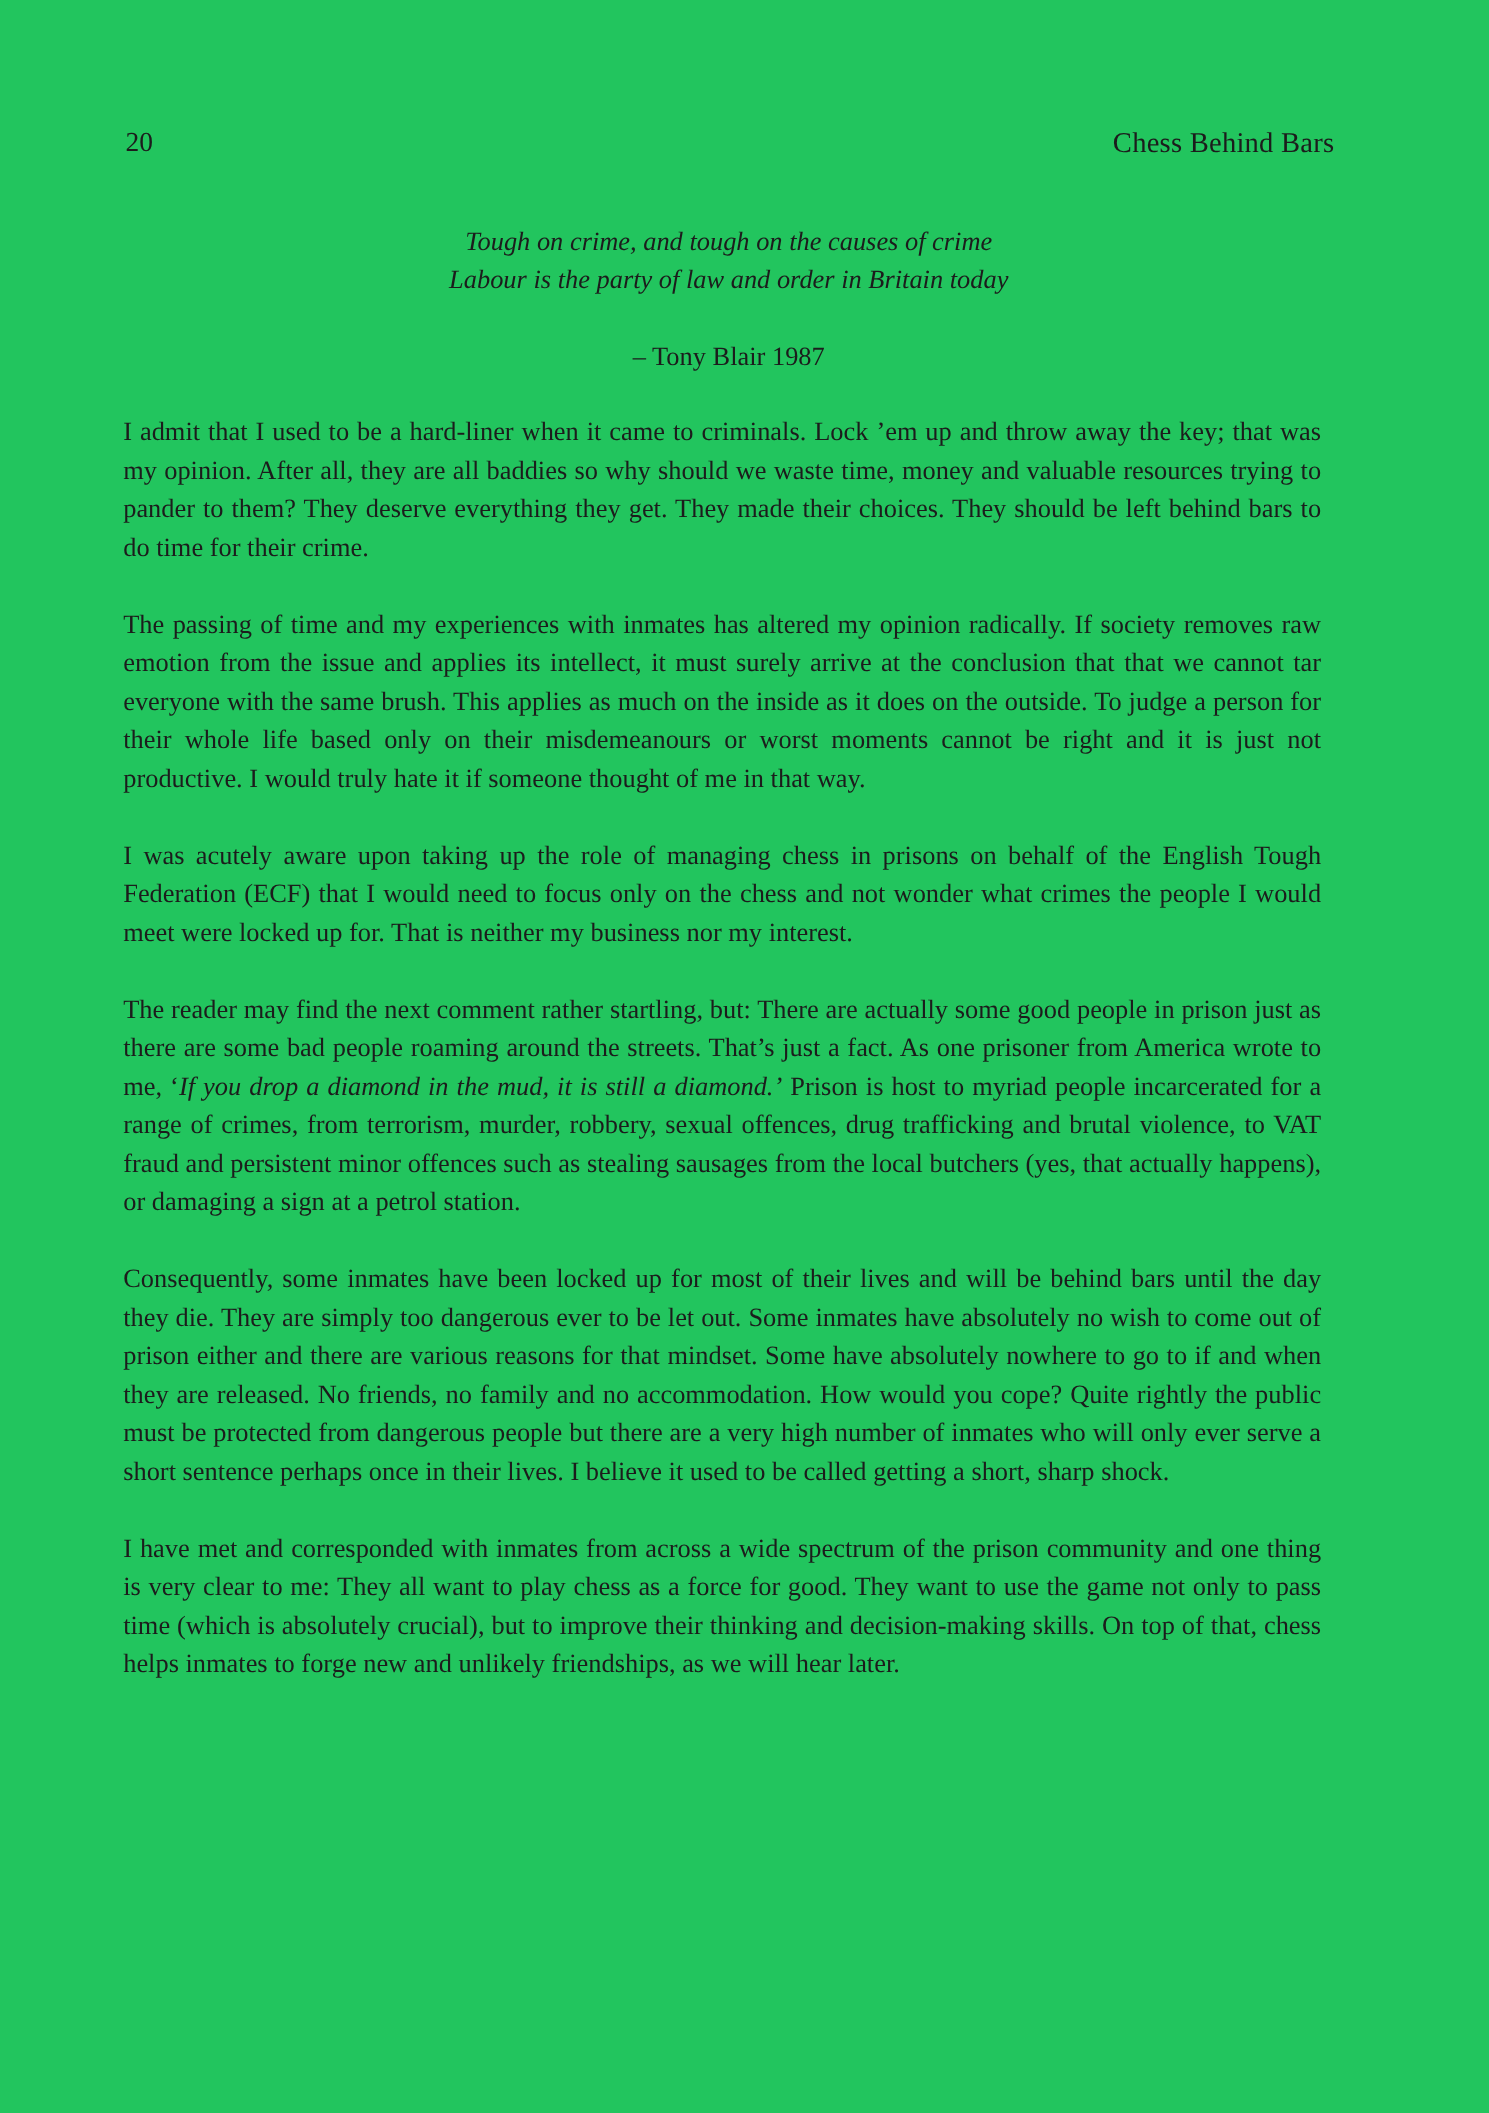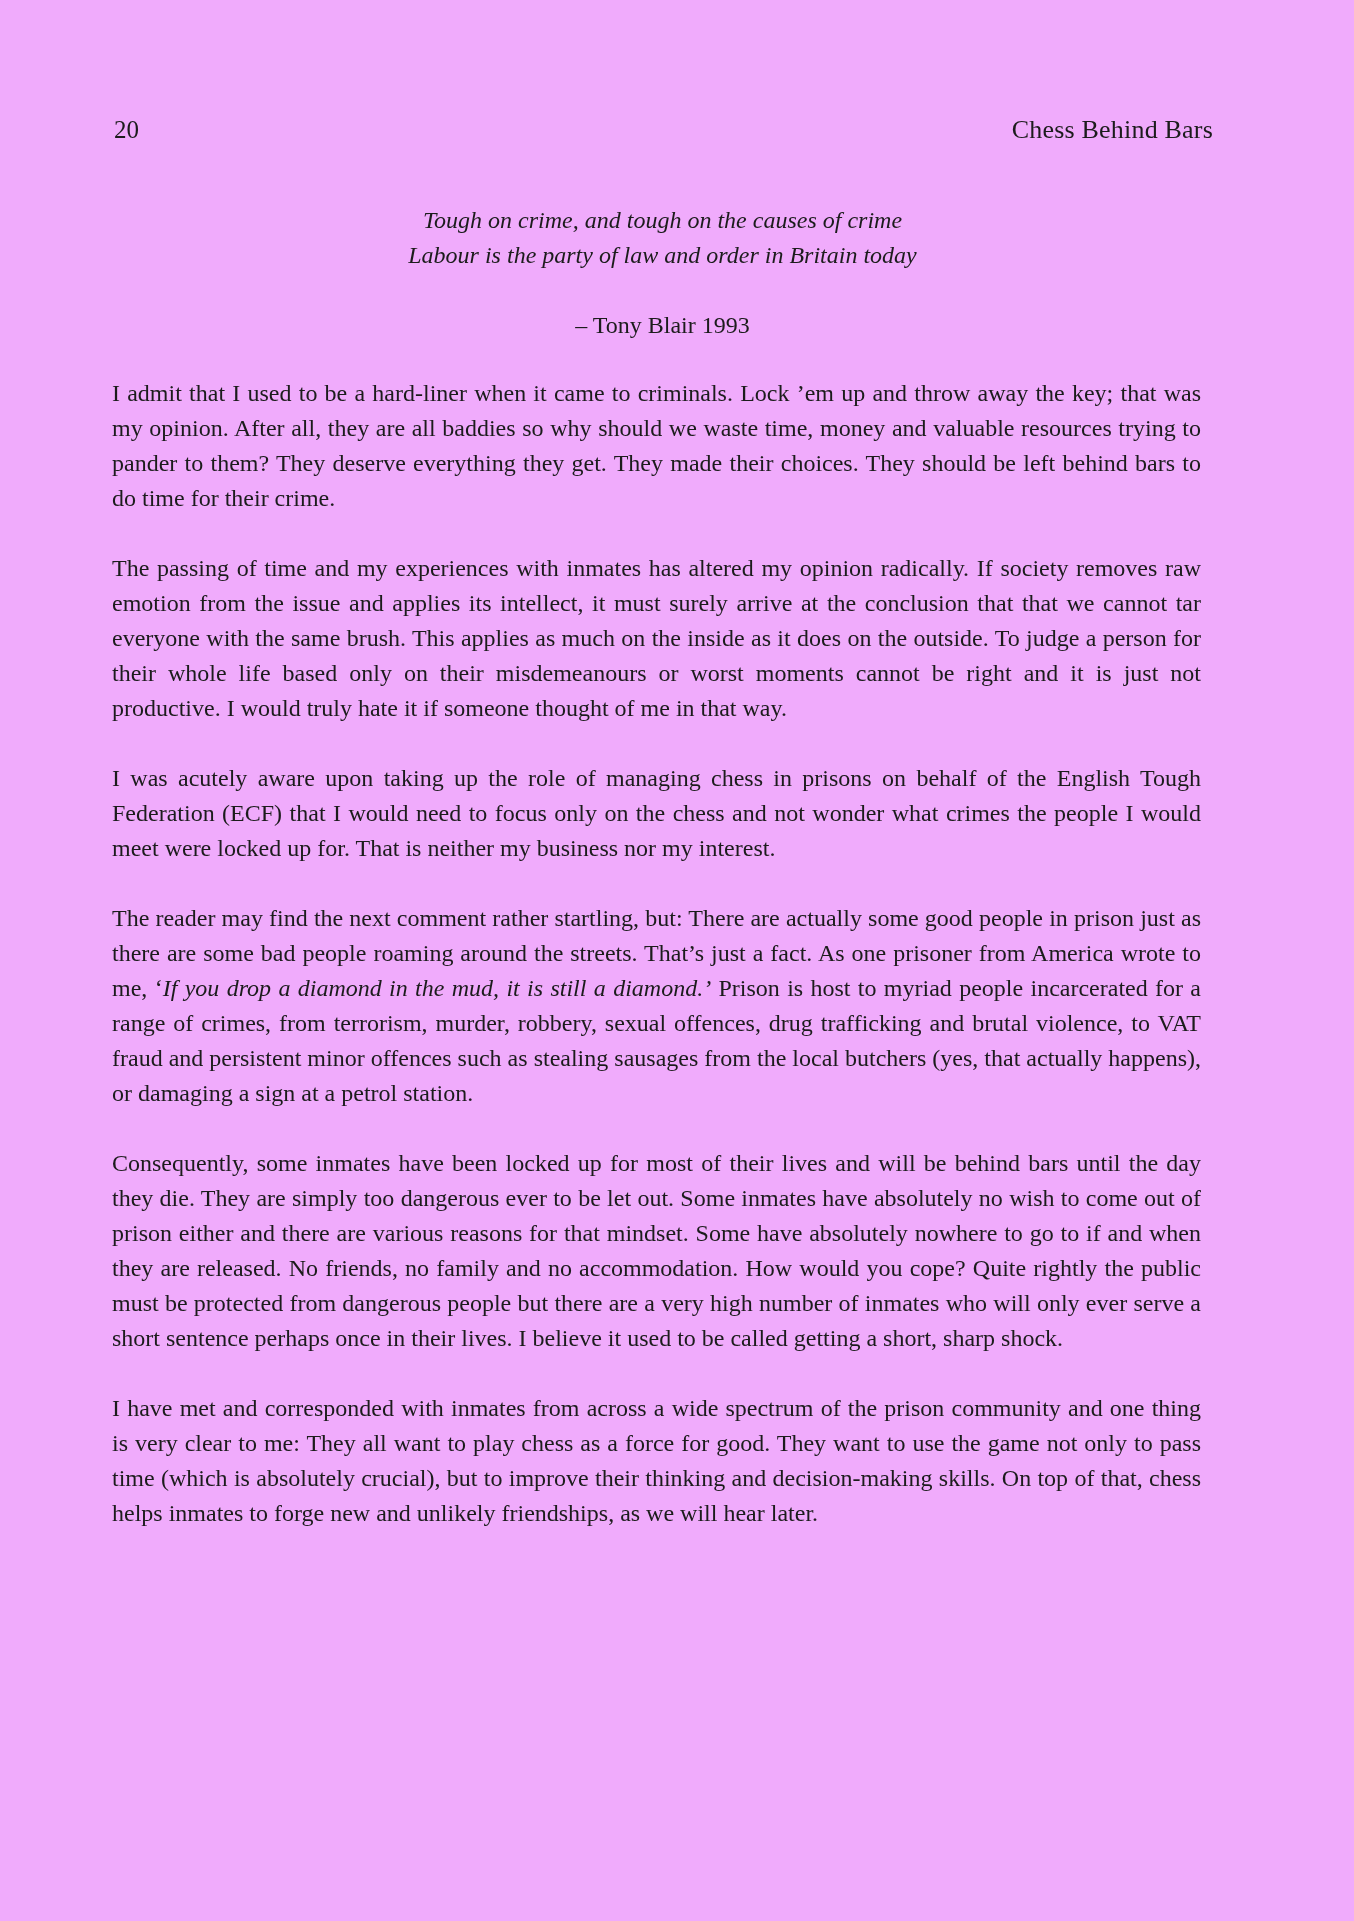--- a/index.html
+++ b/index.html
@@ -4,21 +4,21 @@
 <style>
   html, body {
     margin: 0;
     padding: 0;
     background: #ffffff;
   }
   .page {
     position: relative;
     width: 1354px;
     height: 1921px;
-    background: #f0abfc;
+    background: #22c55e;
     color: #1c1c1c;
     font-family: "Liberation Serif", "DejaVu Serif", serif;
     overflow: hidden;
   }
   .content {
     position: absolute;
     left: 112px;
     top: 0;
     width: 1101px;
   }
@@ -88,21 +88,21 @@
     <div class="running-head">
       <span class="folio">20</span>
       <div class="head-title">Chess Behind Bars</div>
     </div>
 
     <div class="epigraph">
       <div>Tough on crime, and tough on the causes of crime</div>
       <div>Labour is the party of law and order in Britain today</div>
     </div>
 
-    <div class="attribution">– Tony Blair 1993</div>
+    <div class="attribution">– Tony Blair 1987</div>
 
     <div class="body-text">
       <p>I admit that I used to be a hard-liner when it came to criminals. Lock ’em up and throw away the key; that was my opinion. After all, they are all baddies so why should we waste time, money and valuable resources trying to pander to them? They deserve everything they get. They made their choices. They should be left behind bars to do time for their crime.</p>
       <p>The passing of time and my experiences with inmates has altered my opinion radically. If society removes raw emotion from the issue and applies its intellect, it must surely arrive at the conclusion that that we cannot tar everyone with the same brush. This applies as much on the inside as it does on the outside. To judge a person for their whole life based only on their misdemeanours or worst moments cannot be right and it is just not productive. I would truly hate it if someone thought of me in that way.</p>
       <p>I was acutely aware upon taking up the role of managing chess in prisons on behalf of the English Tough Federation (ECF) that I would need to focus only on the chess and not wonder what crimes the people I would meet were locked up for. That is neither my business nor my interest.</p>
       <p><span>The reader may find the next comment rather startling, but: There are actually some good people in prison just as there are some bad people roaming around the streets. That’s just a fact. As one prisoner from America wrote to me, ‘</span><em>If you drop a diamond in the mud, it is still a diamond.’</em><span> Prison is host to myriad people incarcerated for a range of crimes, from terrorism, murder, robbery, sexual offences, drug trafficking and brutal violence, to VAT fraud and persistent minor offences such as stealing sausages from the local butchers (yes, that actually happens), or damaging a sign at a petrol station.</span></p>
       <p>Consequently, some inmates have been locked up for most of their lives and will be behind bars until the day they die. They are simply too dangerous ever to be let out. Some inmates have absolutely no wish to come out of prison either and there are various reasons for that mindset. Some have absolutely nowhere to go to if and when they are released. No friends, no family and no accommodation. How would you cope? Quite rightly the public must be protected from dangerous people but there are a very high number of inmates who will only ever serve a short sentence perhaps once in their lives. I believe it used to be called getting a short, sharp shock.</p>
       <p>I have met and corresponded with inmates from across a wide spectrum of the prison community and one thing is very clear to me: They all want to play chess as a force for good. They want to use the game not only to pass time (which is absolutely crucial), but to improve their thinking and decision-making skills. On top of that, chess helps inmates to forge new and unlikely friendships, as we will hear later.</p>
     </div>
 

